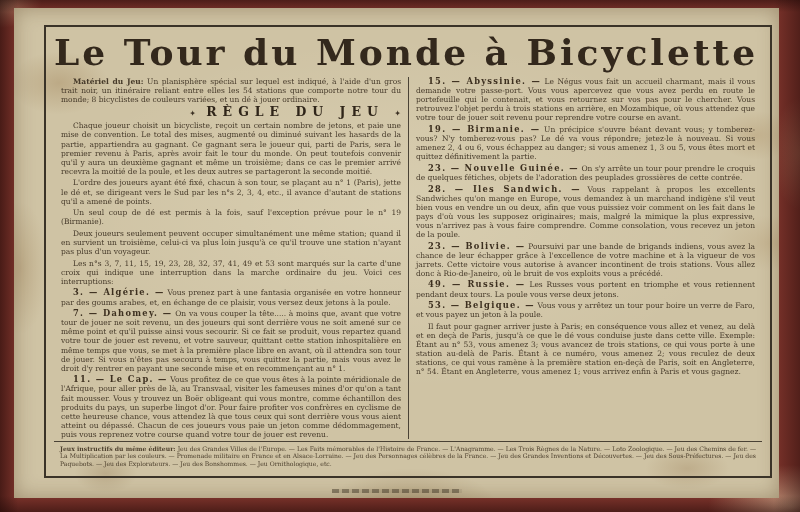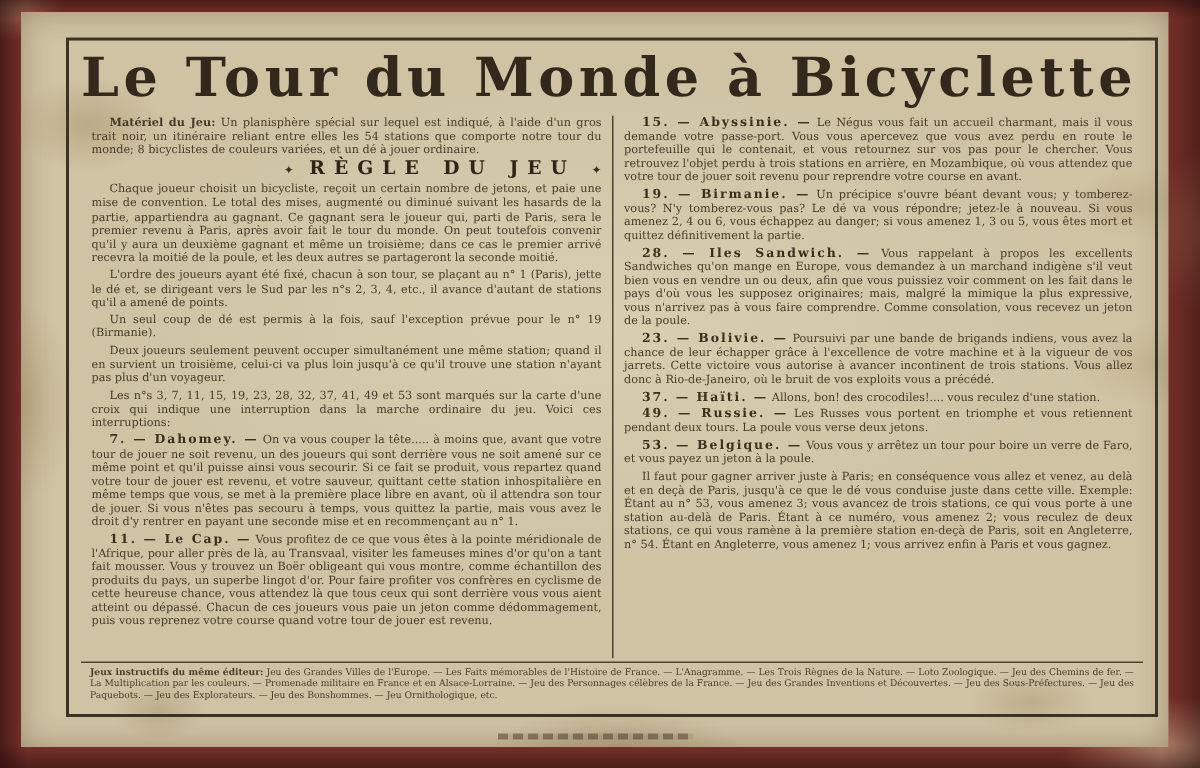--- a/index.html
+++ b/index.html
@@ -97,31 +97,32 @@
         <p class="para rule-header"><span class="orn">✦</span>
           <span>RÈGLE DU JEU</span>
           <span class="orn">✦</span></p>
 
         <p class="para">Chaque joueur choisit un bicycliste, reçoit un certain nombre de jetons, et paie une mise de convention. Le total des mises, augmenté ou diminué suivant les hasards de la partie, appartiendra au gagnant. Ce gagnant sera le joueur qui, parti de Paris, sera le premier revenu à Paris, après avoir fait le tour du monde. On peut toutefois convenir qu'il y aura un deuxième gagnant et même un troisième; dans ce cas le premier arrivé recevra la moitié de la poule, et les deux autres se partageront la seconde moitié.</p>
         <p class="para">L'ordre des joueurs ayant été fixé, chacun à son tour, se plaçant au n° 1 (Paris), jette le dé et, se dirigeant vers le Sud par les n°s 2, 3, 4, etc., il avance d'autant de stations qu'il a amené de points.</p>
         <p class="para">Un seul coup de dé est permis à la fois, sauf l'exception prévue pour le n° 19 (Birmanie).</p>
         <p class="para">Deux joueurs seulement peuvent occuper simultanément une même station; quand il en survient un troisième, celui-ci va plus loin jusqu'à ce qu'il trouve une station n'ayant pas plus d'un voyageur.</p>
         <p class="para">Les n°s 3, 7, 11, 15, 19, 23, 28, 32, 37, 41, 49 et 53 sont marqués sur la carte d'une croix qui indique une interruption dans la marche ordinaire du jeu. Voici ces interruptions:</p>
 
+        <p class="para"><span class="entry-label">3. — Algérie. —</span><span> Vous prenez part à une fantasia organisée en votre honneur par des goums arabes, et, en échange de ce plaisir, vous versez deux jetons à la poule.</span></p>
         <p class="para"><span class="entry-label">7. — Dahomey. —</span><span> On va vous couper la tête..... à moins que, avant que votre tour de jouer ne soit revenu, un des joueurs qui sont derrière vous ne soit amené sur ce même point et qu'il puisse ainsi vous secourir. Si ce fait se produit, vous repartez quand votre tour de jouer est revenu, et votre sauveur, quittant cette station inhospitalière en même temps que vous, se met à la première place libre en avant, où il attendra son tour de jouer. Si vous n'êtes pas secouru à temps, vous quittez la partie, mais vous avez le droit d'y rentrer en payant une seconde mise et en recommençant au n° 1.</span></p>
         <p class="para"><span class="entry-label">11. — Le Cap. —</span><span> Vous profitez de ce que vous êtes à la pointe méridionale de l'Afrique, pour aller près de là, au Transvaal, visiter les fameuses mines d'or qu'on a tant fait mousser. Vous y trouvez un Boër obligeant qui vous montre, comme échantillon des produits du pays, un superbe lingot d'or. Pour faire profiter vos confrères en cyclisme de cette heureuse chance, vous attendez là que tous ceux qui sont derrière vous vous aient atteint ou dépassé. Chacun de ces joueurs vous paie un jeton comme dédommagement, puis vous reprenez votre course quand votre tour de jouer est revenu.</span></p>
 
       </div>
 
       <div class="col col-right">
         <p class="para"><span class="entry-label">15. — Abyssinie. —</span><span> Le Négus vous fait un accueil charmant, mais il vous demande votre passe-port. Vous vous apercevez que vous avez perdu en route le portefeuille qui le contenait, et vous retournez sur vos pas pour le chercher. Vous retrouvez l'objet perdu à trois stations en arrière, en Mozambique, où vous attendez que votre tour de jouer soit revenu pour reprendre votre course en avant.</span></p>
         <p class="para"><span class="entry-label">19. — Birmanie. —</span><span> Un précipice s'ouvre béant devant vous; y tomberez-vous? N'y tomberez-vous pas? Le dé va vous répondre; jetez-le à nouveau. Si vous amenez 2, 4 ou 6, vous échappez au danger; si vous amenez 1, 3 ou 5, vous êtes mort et quittez définitivement la partie.</span></p>
+        <p class="para"><span class="entry-label">23. — Nouvelle Guinée. —</span><span> On s'y arrête un tour pour prendre le croquis de quelques fétiches, objets de l'adoration des peuplades grossières de cette contrée.</span></p>
         <p class="para"><span class="entry-label">28. — Iles Sandwich. —</span><span> Vous rappelant à propos les excellents Sandwiches qu'on mange en Europe, vous demandez à un marchand indigène s'il veut bien vous en vendre un ou deux, afin que vous puissiez voir comment on les fait dans le pays d'où vous les supposez originaires; mais, malgré la mimique la plus expressive, vous n'arrivez pas à vous faire comprendre. Comme consolation, vous recevez un jeton de la poule.</span></p>
         <p class="para"><span class="entry-label">23. — Bolivie. —</span><span> Poursuivi par une bande de brigands indiens, vous avez la chance de leur échapper grâce à l'excellence de votre machine et à la vigueur de vos jarrets. Cette victoire vous autorise à avancer incontinent de trois stations. Vous allez donc à Rio-de-Janeiro, où le bruit de vos exploits vous a précédé.</span></p>
-        <p class="para"><span class="entry-label">37. — Haïti. —</span><span> Allons, bon! des crocodiles!.... vous reculez d'une station.</span></p>
         <p class="para"><span class="entry-label">49. — Russie. —</span><span> Les Russes vous portent en triomphe et vous retiennent pendant deux tours. La poule vous verse deux jetons.</span></p>
         <p class="para"><span class="entry-label">53. — Belgique. —</span><span> Vous vous y arrêtez un tour pour boire un verre de Faro, et vous payez un jeton à la poule.</span></p>
 
         <p class="para">Il faut pour gagner arriver juste à Paris; en conséquence vous allez et venez, au delà et en deçà de Paris, jusqu'à ce que le dé vous conduise juste dans cette ville. Exemple: Étant au n° 53, vous amenez 3; vous avancez de trois stations, ce qui vous porte à une station au-delà de Paris. Étant à ce numéro, vous amenez 2; vous reculez de deux stations, ce qui vous ramène à la première station en-deçà de Paris, soit en Angleterre, n° 54. Étant en Angleterre, vous amenez 1; vous arrivez enfin à Paris et vous gagnez.</p>
       </div>
     </div>
 
     <div class="footer"><span class="footer-label">Jeux instructifs du même éditeur:</span><span> Jeu des Grandes Villes de l'Europe. — Les Faits mémorables de l'Histoire de France. — L'Anagramme. — Les Trois Règnes de la Nature. — Loto Zoologique. — Jeu des Chemins de fer. — La Multiplication par les couleurs. — Promenade militaire en France et en Alsace-Lorraine. — Jeu des Personnages célèbres de la France. — Jeu des Grandes Inventions et Découvertes. — Jeu des Sous-Préfectures. — Jeu des Paquebots. — Jeu des Explorateurs. — Jeu des Bonshommes. — Jeu Ornithologique, etc.</span></div>
   </div>
 

